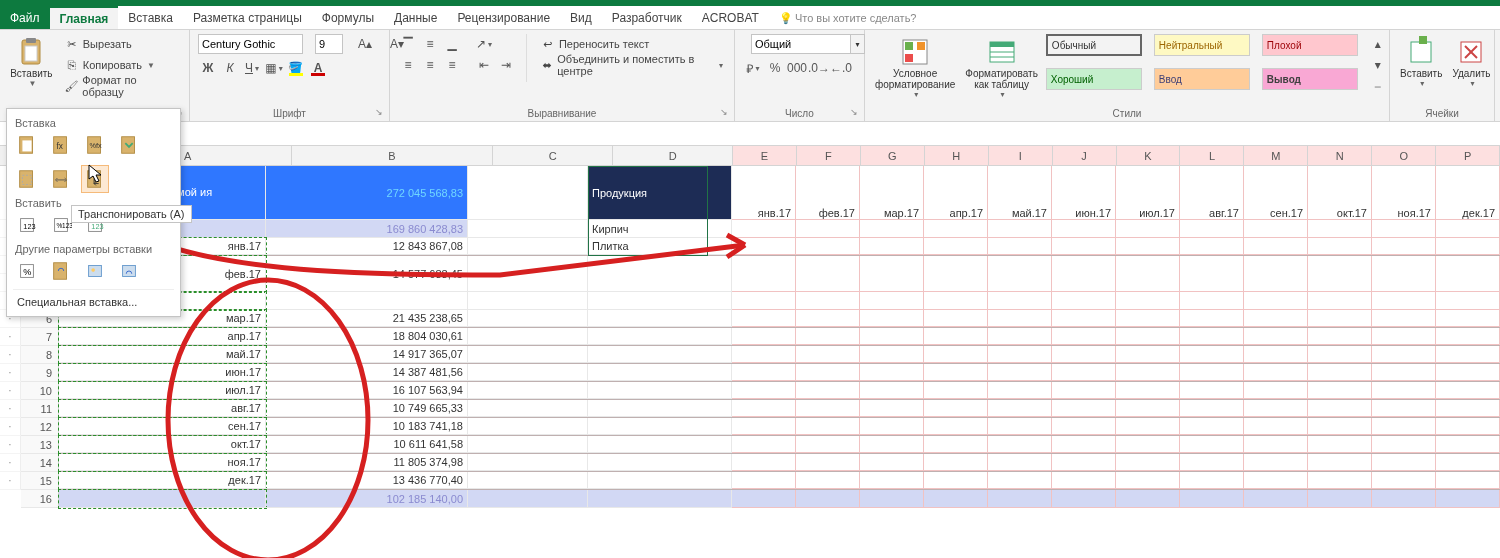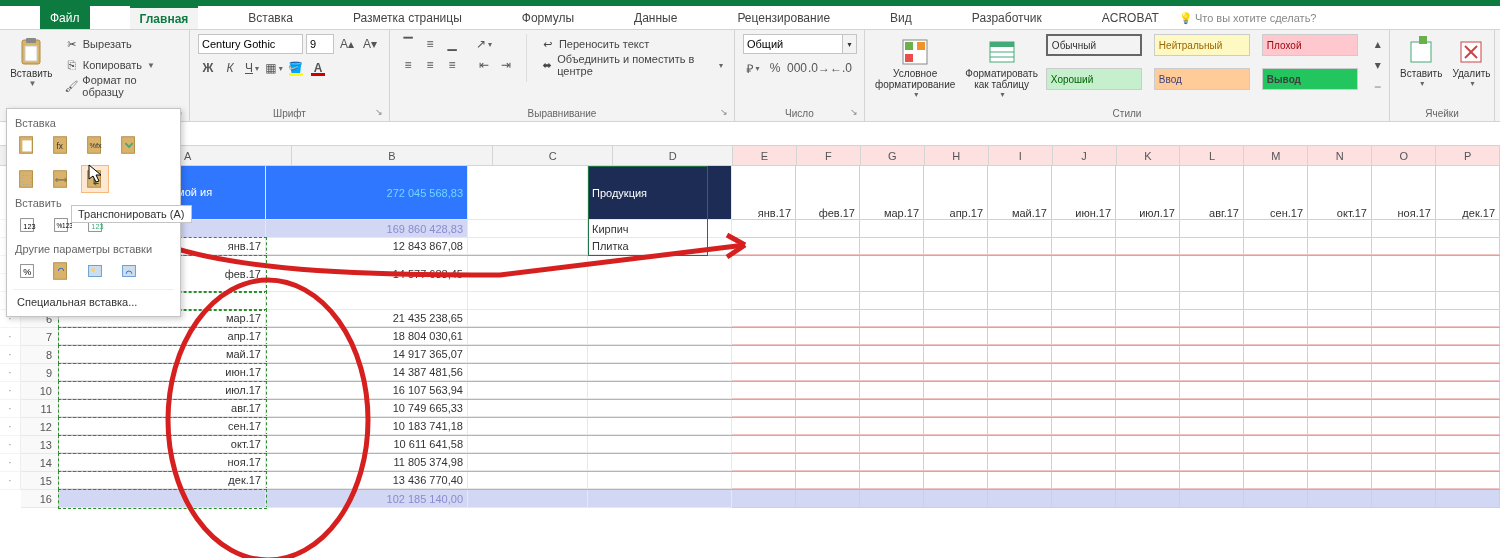--- a/index.html
+++ b/index.html
@@ -3,21 +3,21 @@
 <meta charset="utf-8">
 <style>
   * { box-sizing: border-box; margin: 0; padding: 0; font-family: "Segoe UI", Tahoma, sans-serif; }
   body { background: #fff; width: 1500px; height: 558px; overflow: hidden; font-size: 12px; color: #333; position: relative; }
 
   
   .titlebar { background: #0d7a3f; height: 6px; }
 
   
   .tabs { display: flex; align-items: center; height: 24px; background: #fff; border-bottom: 1px solid #d4d4d4; }
-  .tab { padding: 0 10px; height: 100%; display: flex; align-items: center; font-size: 12px; color: #444; cursor: pointer; margin-left: 40px; }
+  .tab { padding: 0 10px; height: 100%; display: flex; align-items: center; font-size: 12px; color: #444; cursor: pointer; }
   .tab.active { background: #f3f3f3; border-top: 2px solid #0d7a3f; color: #0d7a3f; font-weight: 600; }
   .tab.file { color: #fff; background: #0d7a3f; }
   .tell-me { color: #888; font-size: 11px; display:flex; align-items:center; gap:4px; margin-left:10px;}
   .bulb { width:12px;height:12px;display:inline-block;}
 
   
   .ribbon { display:flex; height: 92px; background:#f3f3f3; border-bottom:1px solid #d4d4d4; }
   .group { border-right:1px solid #d4d4d4; padding:4px 8px 2px 8px; display:flex; flex-direction:column; justify-content:space-between; position:relative;}
   .group-body { display:flex; align-items:flex-start; gap:6px; flex:1; }
   .group-label { text-align:center; font-size:10px; color:#666; padding-top:2px;}
@@ -25,28 +25,28 @@
 
   .big-btn { display:flex; flex-direction:column; align-items:center; justify-content:center; width:48px; padding:2px; cursor:pointer; }
   .big-btn .icon { width:32px; height:32px; display:flex; align-items:center; justify-content:center; }
   .big-btn .lbl { font-size:10px; text-align:center; line-height:1.1; }
 
   .stack { display:flex; flex-direction:column; gap:1px; }
   .mini-row { display:flex; align-items:center; gap:3px; height:20px; font-size:11px; color:#444; padding:0 3px; cursor:pointer;}
   .mini-row .ic { width:16px;height:16px;display:inline-flex;align-items:center;justify-content:center;}
   .dd-arrow { font-size:8px; color:#666; margin-left:2px;}
 
-  .font-select { display:flex; gap:3px; }
+  .font-select { display:flex; gap:12px; }
   .font-select input { font-size:11px; height:20px; border:1px solid #c4c4c4; padding:0 3px; background:#fff;}
   .icon-row { display:flex; gap:2px; }
   .tiny-btn { width:20px;height:20px;display:inline-flex;align-items:center;justify-content:center;border:1px solid transparent;cursor:pointer;font-size:12px;color:#555;}
   .color-bar { height:3px; background:#c00; width:14px; margin-top:-2px;}
   .fill-bar { height:3px; background:#ff0; width:14px; margin-top:-2px;}
 
-  .num-select { display:flex; }
+  .num-select { display:flex;margin-left:8px; }
   .num-select input { font-size:11px; height:20px; width:100px; border:1px solid #c4c4c4; padding:0 3px;}
   .num-dd { width:14px;border:1px solid #c4c4c4;border-left:none;display:flex;align-items:center;justify-content:center;font-size:8px;}
 
   .style-cells { display:grid; grid-template-columns:repeat(3,96px); grid-auto-rows:22px; gap:12px; }
   .style-cell { border:1px solid #ccc; font-size:10px; display:flex;align-items:center;padding:0 4px; }
 
   
   .fbar-row { display:flex; height:24px; border-bottom:1px solid #d4d4d4; align-items:center; background:#fff;}
   .name-box { width:85px; border-right:1px solid #d4d4d4; padding:0 6px; font-size:11px;}
   .fbar-btns { display:flex; gap:2px; padding:0 4px;}
@@ -268,21 +268,21 @@
           </span>
         <span class="lbl">Форматировать как таблицу</span>
           <span class="dd-arrow">▾</span>
       </div>
       <div class="style-cells">
         <div class="style-cell" style="border:2px solid #666">Обычный</div>
         <div class="style-cell" style="background:#fef9c3;color:#9c6500">Нейтральный</div>
         <div class="style-cell" style="background:#ffc7ce;color:#9c0006">Плохой</div>
         <div class="style-cell" style="background:#c6efce;color:#006100">Хороший</div>
         <div class="style-cell" style="background:#ffcc99;color:#3f3f76">Ввод</div>
-        <div class="style-cell" style="background:#22c55e;color:#3f3f3f;font-weight:600">Вывод</div>
+        <div class="style-cell" style="background:#f9a8d4;color:#3f3f3f;font-weight:600">Вывод</div>
       </div>
       <div class="stack" style="justify-content:center;padding-left:4px">
         <span class="tiny-btn">▴</span>
         <span class="tiny-btn">▾</span>
         <span class="tiny-btn">⎯</span>
       </div>
     </div>
     <div class="group-label">Стили</div>
   </div>
 

